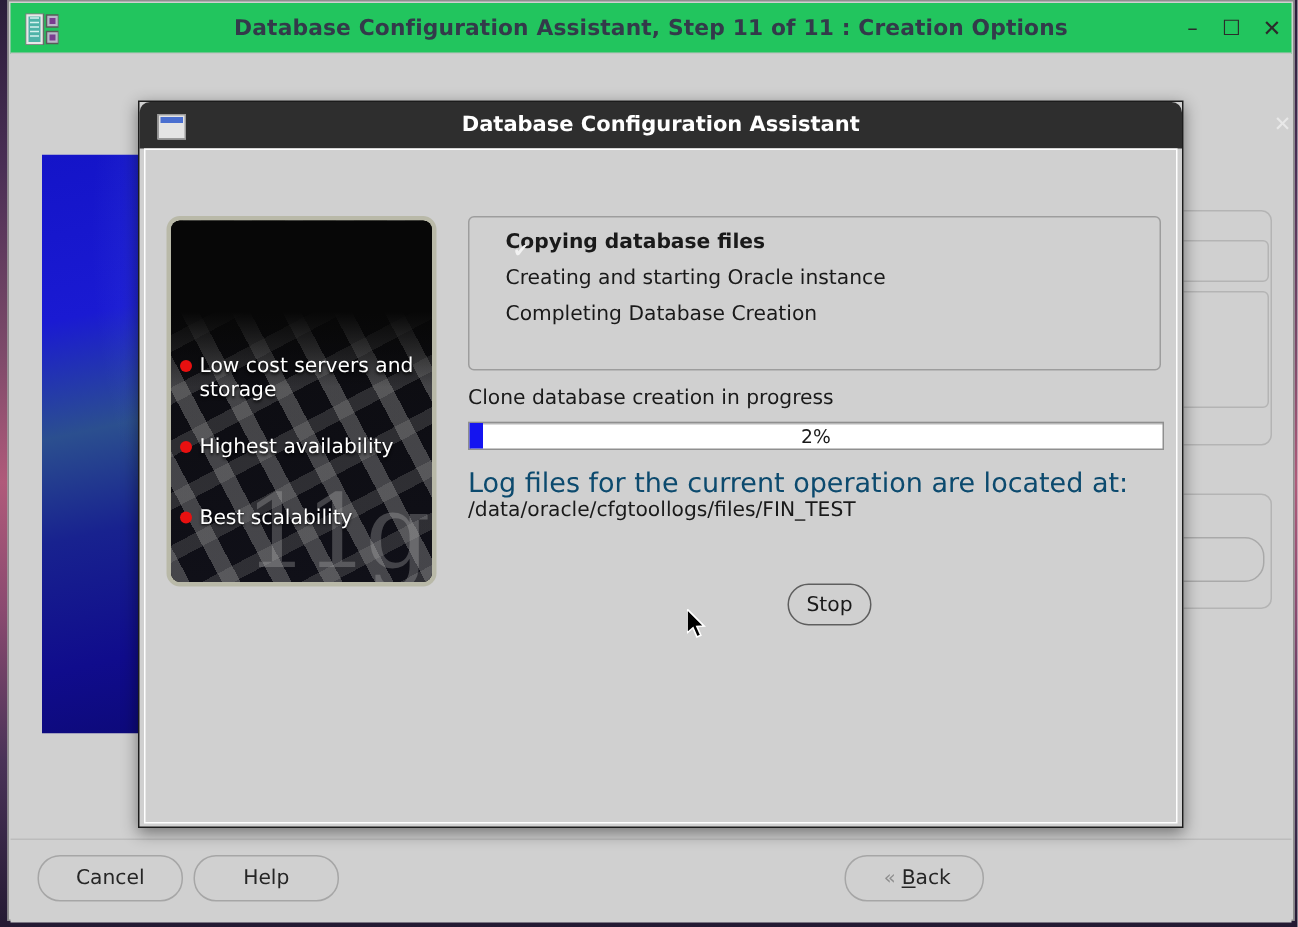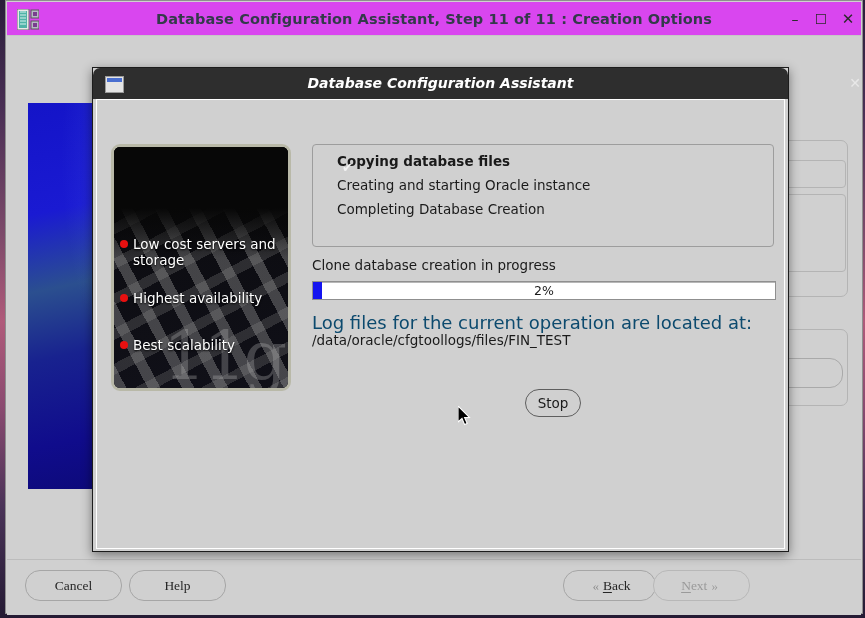--- a/index.html
+++ b/index.html
@@ -19,21 +19,21 @@
   
   #outer-window {
     position: absolute; left: 5px; top: 0px; width: 858px; height: 614px;
     background: #d0d0d0;
     border: 1px solid #8e8e8e;
     box-sizing: border-box;
   }
 
   #outer-titlebar {
     position: absolute; left: 1px; top: 1px; width: 854px; height: 34px;
-    background: #d946ef;
+    background: #22c55e;
     border-bottom: 1px solid #c6c6c6;
     box-sizing: border-box;
   }
   #outer-title-text {
     position: absolute; left: 0; top: 0; width: 854px; height: 34px;
     line-height: 34px; text-align: center;
     font-size: 14.5px; font-weight: bold; color: #333a4a;
     letter-spacing: .1px;
   }
   #outer-app-icon {
@@ -96,21 +96,21 @@
   #bg-browse-btn {
     position: absolute; left: 621px; top: 322px; width: 215px; height: 30px;
     border: 1px solid #a9a9a9; border-radius: 13px; background: #d0d0d0;
     font-size: 13px; color: #3a3a3a; line-height: 30px; padding-left: 8px;
     box-sizing: border-box; white-space: nowrap; overflow: hidden;
   }
 
   
   #bg-buttonbar {
     position: absolute; left: 1px; top: 558px; width: 854px; height: 55px;
-    background: #d0d0d0; border-top: 1px solid #bcbcbc; font-family: Liberation Serif, serif;
+    background: #d0d0d0; border-top: 1px solid #bcbcbc;
   }
   .wizbtn {
     position: absolute; top: 10px; height: 31px;
     border: 1px solid #a6a6a6; border-radius: 15px;
     background: #d0d0d0;
     font-size: 13.5px; color: #262626;
     line-height: 29px; text-align: center;
     box-sizing: border-box;
   }
   #btn-cancel { left: 18px; width: 97px; }
@@ -127,21 +127,20 @@
     position: absolute; left: 86px; top: 66px; width: 697px; height: 485px;
     background: #d0d0d0;
     border: 1px solid #1c1c1c;
     box-shadow: 0 3px 10px rgba(0,0,0,.45);
     box-sizing: border-box;
   }
   #inner-titlebar {
     position: absolute; left: 0; top: 0; width: 695px; height: 31px;
     background: #2e2e2e;
     border-radius: 7px 7px 0 0;
-    font-style: italic;
   }
   #inner-title-text {
     position: absolute; left: 0; top: 0; width: 695px; height: 31px;
     line-height: 31px; text-align: center;
     color: #ffffff; font-size: 14px; font-weight: bold;
   }
   #inner-win-icon {
     position: absolute; left: 12px; top: 8px; width: 17px; height: 15px;
     background: #e4e4e4; border: 1px solid #9a9a9a;
   }
@@ -326,23 +325,20 @@
   </div>
 
   <div id="bg-buttonbar">
     <div class="wizbtn" id="btn-cancel">Cancel</div>
     <div class="wizbtn" id="btn-help">Help</div>
 
     <div class="wizbtn" id="btn-back">
       <span class="chev">«</span><u>B</u><span>ack</span>
     </div>
 
-    <div class="wizbtn" id="btn-next">
-      <u>N</u><span>ext</span><span class="chev">»</span>
-    </div>
 
   </div>
 
   <div id="inner-dialog">
 
     <div id="inner-titlebar">
       <div id="inner-win-icon"></div>
       <div id="inner-title-text">Database Configuration Assistant</div>
       <div id="inner-close">✕</div>
     </div>

